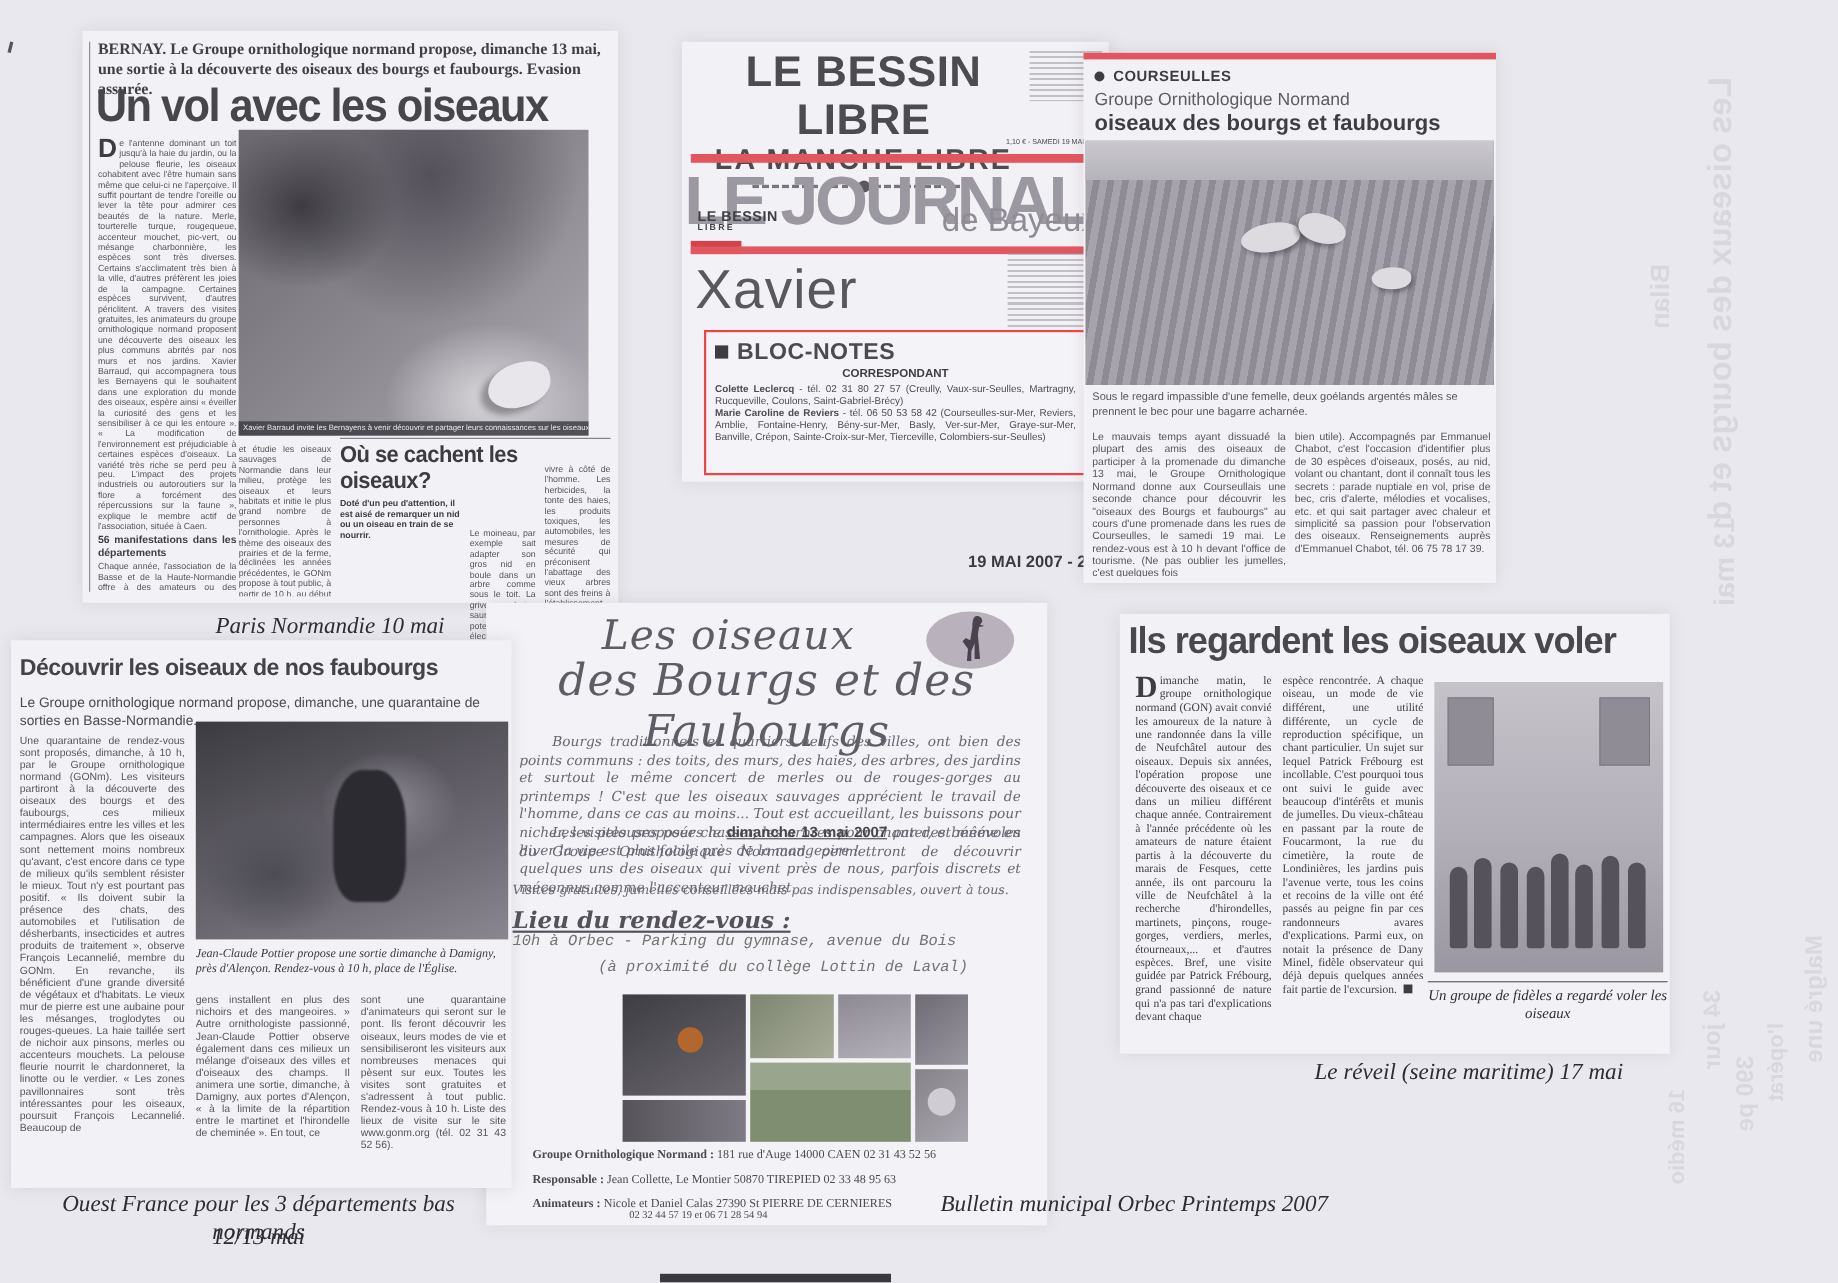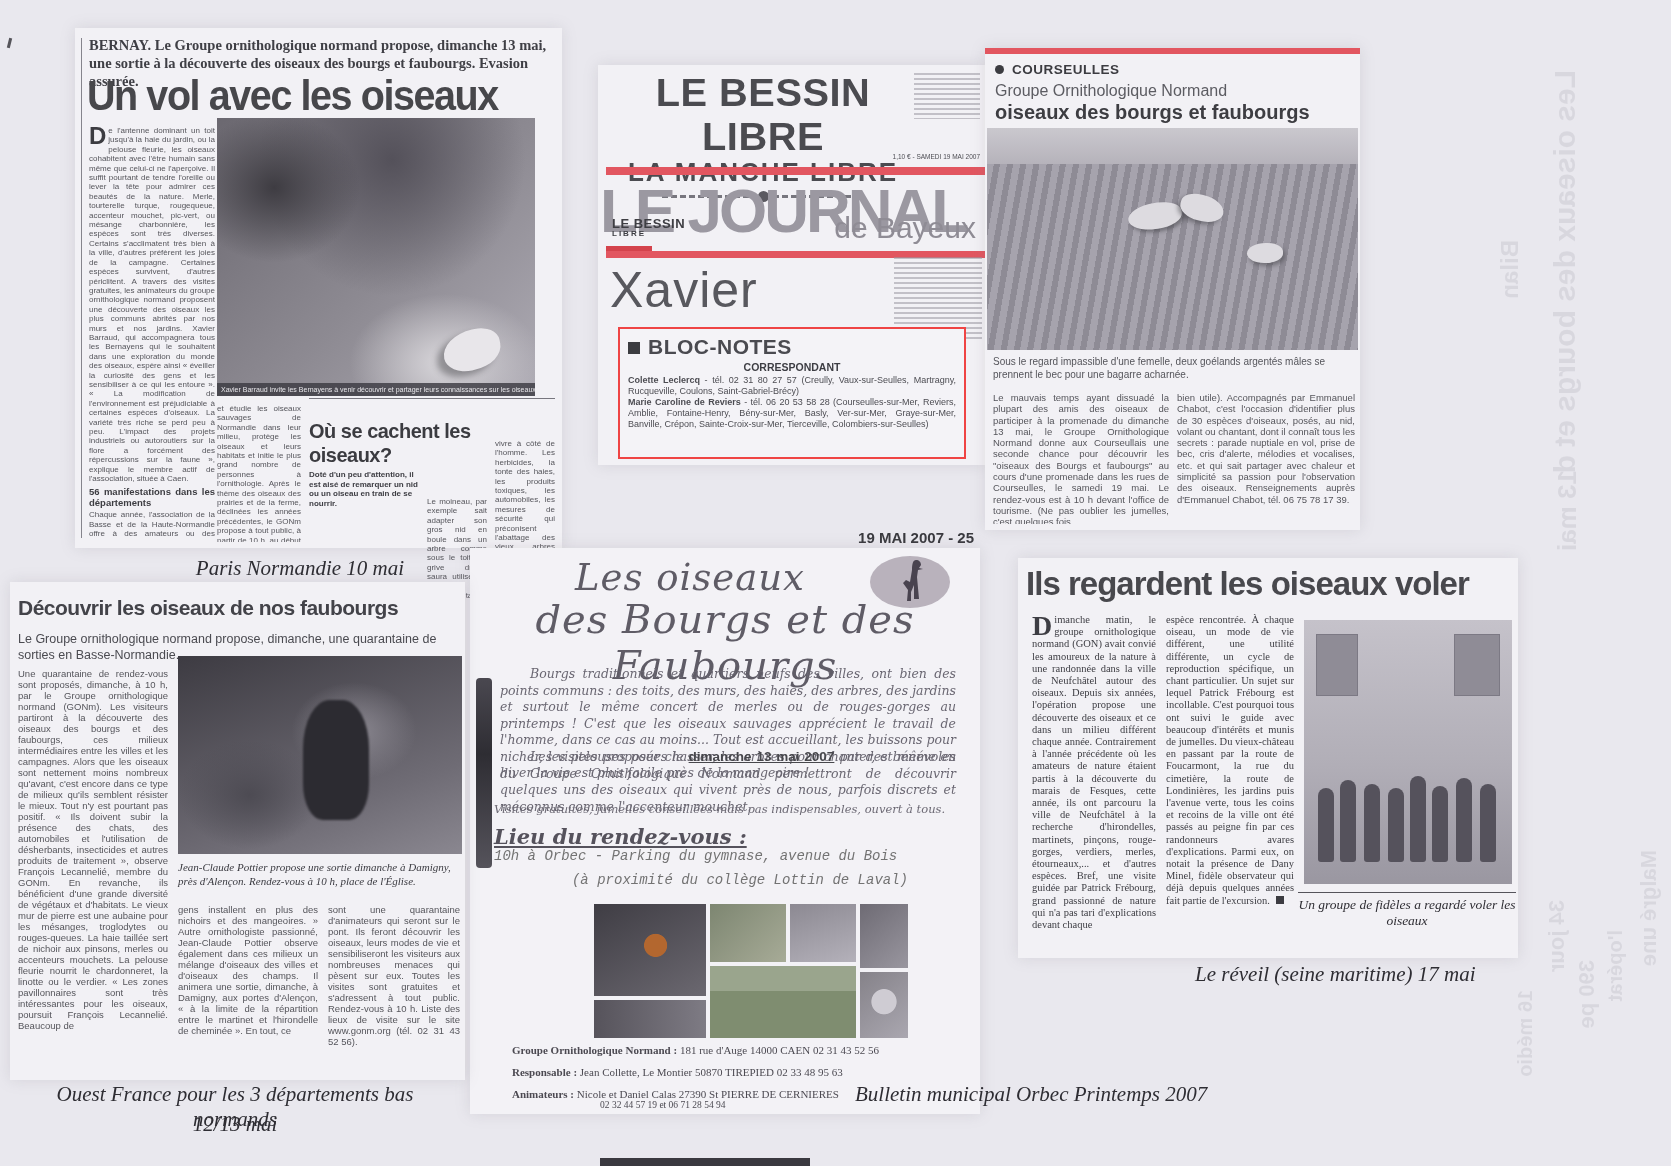--- a/index.html
+++ b/index.html
@@ -121,32 +121,32 @@
     <span>Chaque année, l'association de la Basse et de la Haute-Normandie offre à des amateurs ou des passionnés la possibilité d'aller à la rencontre de leur environnement. Agréée au titre de la loi 1976, relative à la protection de la nature, l'association observe</span>
   </div>
   <div class="abs photo-bernay" style="left:142px;top:90px;width:318px;height:278px;">
     <div class="bird-blob"></div>
     <div class="a-photocap">Xavier Barraud invite les Bernayens à venir découvrir et partager leurs connaissances sur les oiseaux</div>
   </div>
   <div class="abs a-body just hide" style="left:142px;top:376px;width:84px;height:138px;">
     <span>et étudie les oiseaux sauvages de Normandie dans leur milieu, protège les oiseaux et leurs habitats et initie le plus grand nombre de personnes à l'ornithologie. Après le thème des oiseaux des prairies et de la ferme, déclinées les années précédentes, le GONm propose à tout public, à partir de 10 h, au début de la voie verte, près de Vivie le jardin, une échappée gratuite, enrichissante et conviviale.</span>
     
   </div>
-  <div class="abs a-box" style="left:234px;top:370px;width:246px;height:146px;padding-top:20px;">
+  <div class="abs a-box" style="left:234px;top:370px;width:246px;height:146px;padding-top:3px;">
     <div class="a-box-title">Où se cachent les oiseaux?</div>
     <div class="a-box-lead" style="width:118px;float:left;">Doté d'un peu d'attention, il est aisé de remarquer un nid ou un oiseau en train de se nourrir.</div>
     <div style="display:flex;gap:8px;clear:none;">
       <div class="a-body just hide" style="width:118px;height:108px;margin-top:30px;">Le moineau, par exemple sait adapter son gros nid en boule dans un arbre comme sous le toit. La grive draine saura utiliser le poteau électrique tandis que le gobemouche gris adoptera la jardinière suspendue au-dessus de la porte d'entrée. Pourtant il n'est pas facile de</div>
       <div class="a-body just hide" style="width:118px;height:140px;margin-top:-28px;">vivre à côté de l'homme. Les herbicides, la tonte des haies, les produits toxiques, les automobiles, les mesures de sécurité qui préconisent l'abattage des vieux arbres sont des freins à l'établissement de certaines espèces animales. A ce titre, l'accenteur mouchet préfère les bourgs que les villes. Le serin cini remarqué à 45 % en bocage contre 18 % en ville s'éloigne lui aussi de l'habitat urbain.</div>
     </div>
   </div>
 </div>
 <div class="abs srccap" style="left:160px;top:556px;width:280px;text-align:center;">Paris Normandie 10  mai</div>
 
-<div class="clip" style="left:598px;top:38px;width:388px;height:400px;margin-top:27px;">
+<div class="clip" style="left:620px;top:38px;width:388px;height:400px;">
   <div class="abs" style="left:10px;top:6px;width:310px;">
     <div class="b-mast1">LE BESSIN LIBRE</div>
     <div class="b-mast2">LA MANCHE LIBRE</div>
     <div class="emblem" style="margin-top:3px;">
       <span class="wing"></span>
         <span class="dot"></span>
         <span class="wing"></span>
     </div>
   </div>
   <div class="abs microtext" style="right:6px;top:8px;width:66px;height:46px;"></div>
@@ -159,41 +159,41 @@
     <small>LIBRE</small>
   </div>
   <div class="abs" style="left:8px;top:181px;width:46px;height:12px;background:#d4434c;"></div>
   <div class="abs redbar" style="left:8px;right:0;top:186px;height:7px;"></div>
   <div class="abs b-town" style="left:12px;top:196px;">Xavier</div>
   <div class="abs microtext" style="right:4px;top:192px;width:88px;height:82px;"></div>
   <div class="abs b-bloc" style="left:20px;top:262px;width:328px;height:116px;padding:6px 8px;">
     <div class="b-bloc-title"><span class="sqicon"></span><span>BLOC-NOTES</span></div>
     <div class="b-corr">CORRESPONDANT</div>
     <div class="b-entry just"><b>Colette Leclercq</b><span> - tél. 02 31 80 27 57 (Creully, Vaux-sur-Seulles, Martragny, Rucqueville, Coulons, Saint-Gabriel-Brécy)</span></div>
-    <div class="b-entry just"><b>Marie Caroline de Reviers</b><span> - tél. 06 20 53 58 28 (Courseulles-sur-Mer, Reviers, Amblie, Fontaine-Henry, Bény-sur-Mer, Basly, Ver-sur-Mer, Graye-sur-Mer, Banville, Crépon, Sainte-Croix-sur-Mer, Tierceville, Colombiers-sur-Seulles)</span></div>
+    <div class="b-entry just"><b>Marie Caroline de Reviers</b><span> - tél. 06 50 53 58 42 (Courseulles-sur-Mer, Reviers, Amblie, Fontaine-Henry, Bény-sur-Mer, Basly, Ver-sur-Mer, Graye-sur-Mer, Banville, Crépon, Sainte-Croix-sur-Mer, Tierceville, Colombiers-sur-Seulles)</span></div>
   </div>
   <div class="abs b-foot" style="right:12px;top:464px;">19 MAI 2007 - 25</div>
 </div>
 
 <div class="clip" style="left:985px;top:48px;width:375px;height:482px;">
   <div class="abs redbar" style="left:0;right:0;top:0;height:6px;"></div>
   <div class="abs c-kick" style="left:10px;top:14px;"><span class="c-dot"></span><span>COURSEULLES</span></div>
   <div class="abs c-over" style="left:10px;top:34px;">Groupe Ornithologique Normand</div>
   <div class="abs c-head" style="left:10px;top:53px;">oiseaux des bourgs et faubourgs</div>
   <div class="abs photo-gulls" style="left:2px;top:80px;width:371px;height:222px;">
     <div class="gull" style="left:38%;top:34%;transform:rotate(-8deg);"></div>
     <div class="gull" style="left:52%;top:30%;width:44px;transform:rotate(14deg) scaleX(-1);"></div>
     <div class="gull" style="left:70%;top:52%;width:36px;height:20px;"></div>
   </div>
   <div class="abs c-cap" style="left:8px;top:308px;width:360px;">Sous le regard impassible d'une femelle, deux goélands argentés mâles se prennent le bec pour une bagarre acharnée.</div>
   <div class="abs c-body just hide" style="left:8px;top:344px;width:176px;height:132px;">Le mauvais temps ayant dissuadé la plupart des amis des oiseaux de participer à la promenade du dimanche 13 mai, le Groupe Ornithologique Normand donne aux Courseullais une seconde chance pour découvrir les "oiseaux des Bourgs et faubourgs" au cours d'une promenade dans les rues de Courseulles, le samedi 19 mai. Le rendez-vous est à 10 h devant l'office de tourisme. (Ne pas oublier les jumelles, c'est quelques fois</div>
   <div class="abs c-body just hide" style="left:192px;top:344px;width:178px;height:132px;">bien utile). Accompagnés par Emmanuel Chabot, c'est l'occasion d'identifier plus de 30 espèces d'oiseaux, posés, au nid, volant ou chantant, dont il connaît tous les secrets : parade nuptiale en vol, prise de bec, cris d'alerte, mélodies et vocalises, etc. et qui sait partager avec chaleur et simplicité sa passion pour l'observation des oiseaux. Renseignements auprès d'Emmanuel Chabot, tél. 06 75 78 17 39.</div>
 </div>
 
-<div class="clip" style="left:470px;top:548px;width:510px;height:566px;background:#f3f2f6;">
+<div class="clip" style="left:442px;top:548px;width:510px;height:566px;background:#f3f2f6;">
   <div class="abs scriptface d-title" style="left:40px;top:8px;width:360px;">Les oiseaux</div>
   <div class="abs" style="right:28px;top:6px;width:84px;height:56px;">
     <svg width="84" height="56" viewBox="0 0 84 56">
       <ellipse cx="42" cy="28" rx="40" ry="26" fill="#b9b2bc"></ellipse>
       <path d="M48 6c3 0 5 2 5 5l-2 3 4 1-5 1-1 7 2 22h-5V31l-3 7v9h-4l1-11-5-7 3-3 4 2 2-12c0-6 1-10 4-10z" fill="#49434f"></path>
     </svg>
   </div>
   <div class="abs scriptface d-title" style="left:0;top:48px;width:510px;font-size:40px;">des Bourgs et des Faubourgs</div>
   <div class="abs darkstrip" style="left:6px;top:130px;width:16px;height:190px;"></div>
   <div class="abs scriptface d-para" style="left:30px;top:118px;width:456px;text-indent:30px;">Bourgs traditionnels et quartiers neufs des villes, ont bien des points communs : des toits, des murs, des haies, des arbres, des jardins et surtout le même concert de merles ou de rouges-gorges au printemps ! C'est que les oiseaux sauvages apprécient le travail de l'homme, dans ce cas au moins... Tout est accueillant, les buissons pour nicher, les pelouses pour chasser, les arbres pour chanter, et même en hiver la vie est plus facile près de la mangeoire !</div>

